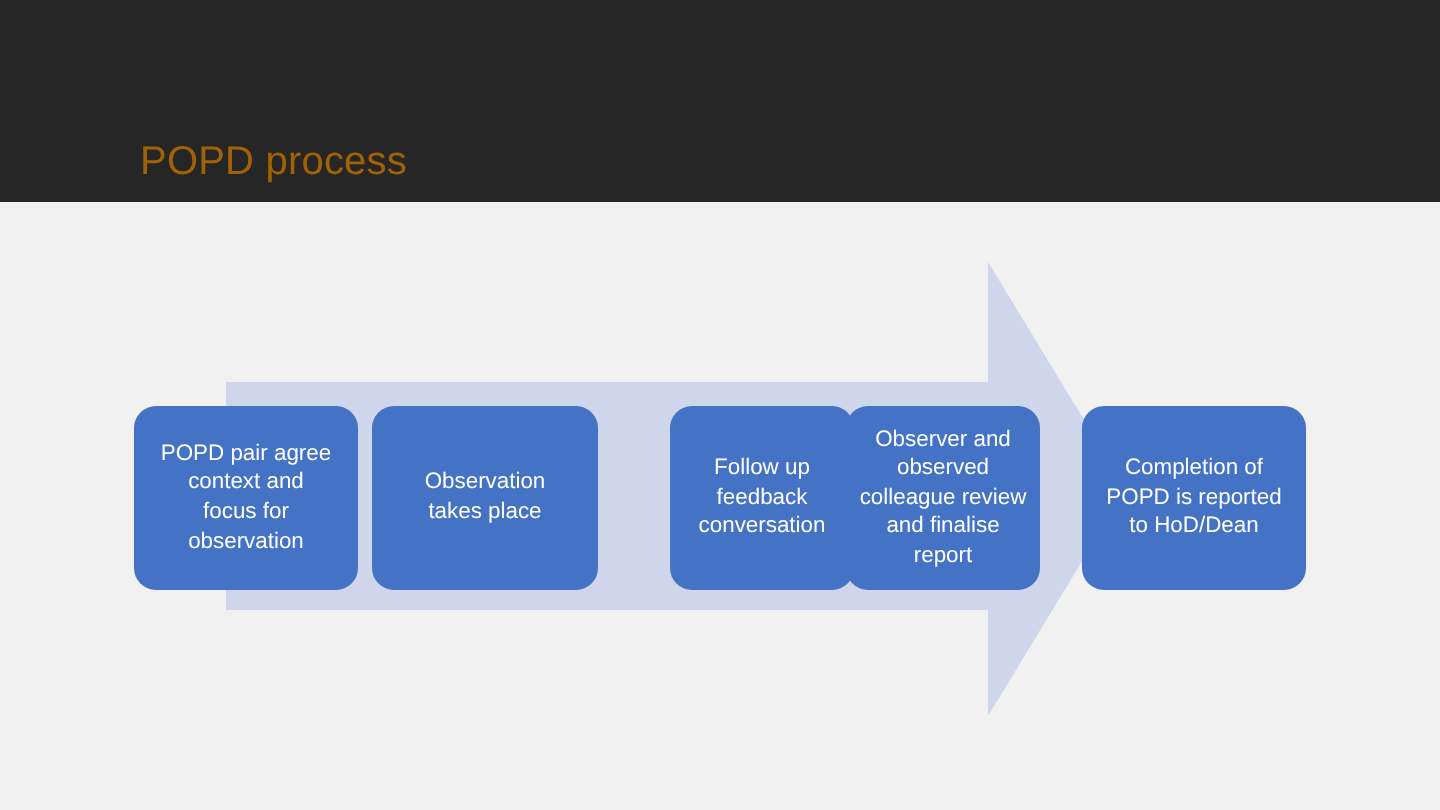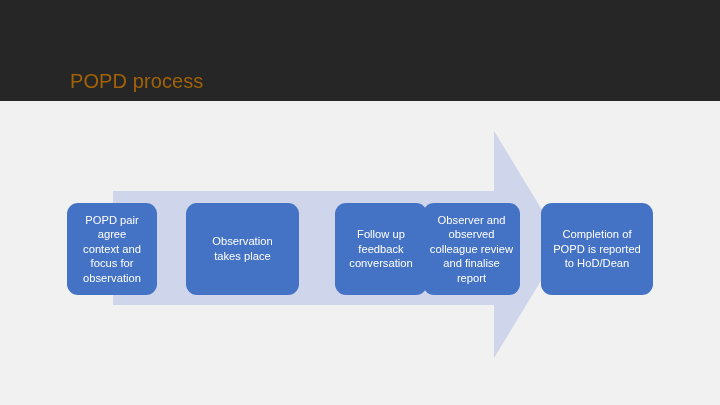--- a/index.html
+++ b/index.html
@@ -83,21 +83,21 @@
   <div id="header-bar"></div>
 
   <div id="slide-title">POPD process</div>
 
   <svg id="arrow-layer" viewBox="0 0 720 405" width="720" height="405" xmlns="http://www.w3.org/2000/svg">
     <polygon points="113,191 494,191 494,131 563,244.5 494,358 494,305 113,305" fill="#cfd5ea"></polygon>
   </svg>
 
   <div id="process-boxes">
 
-    <div class="process-box" style="left:67px; width:90px;align-items:center;">
+    <div class="process-box" style="left:67px; width:112px;align-items:center;">
       <span class="process-box-label">POPD pair agree
 context and
 focus for
 observation</span>
     </div>
 
     <div class="process-box" style="left:186px; width:113px;">
       <span class="process-box-label">Observation
 takes place</span>
     </div>

